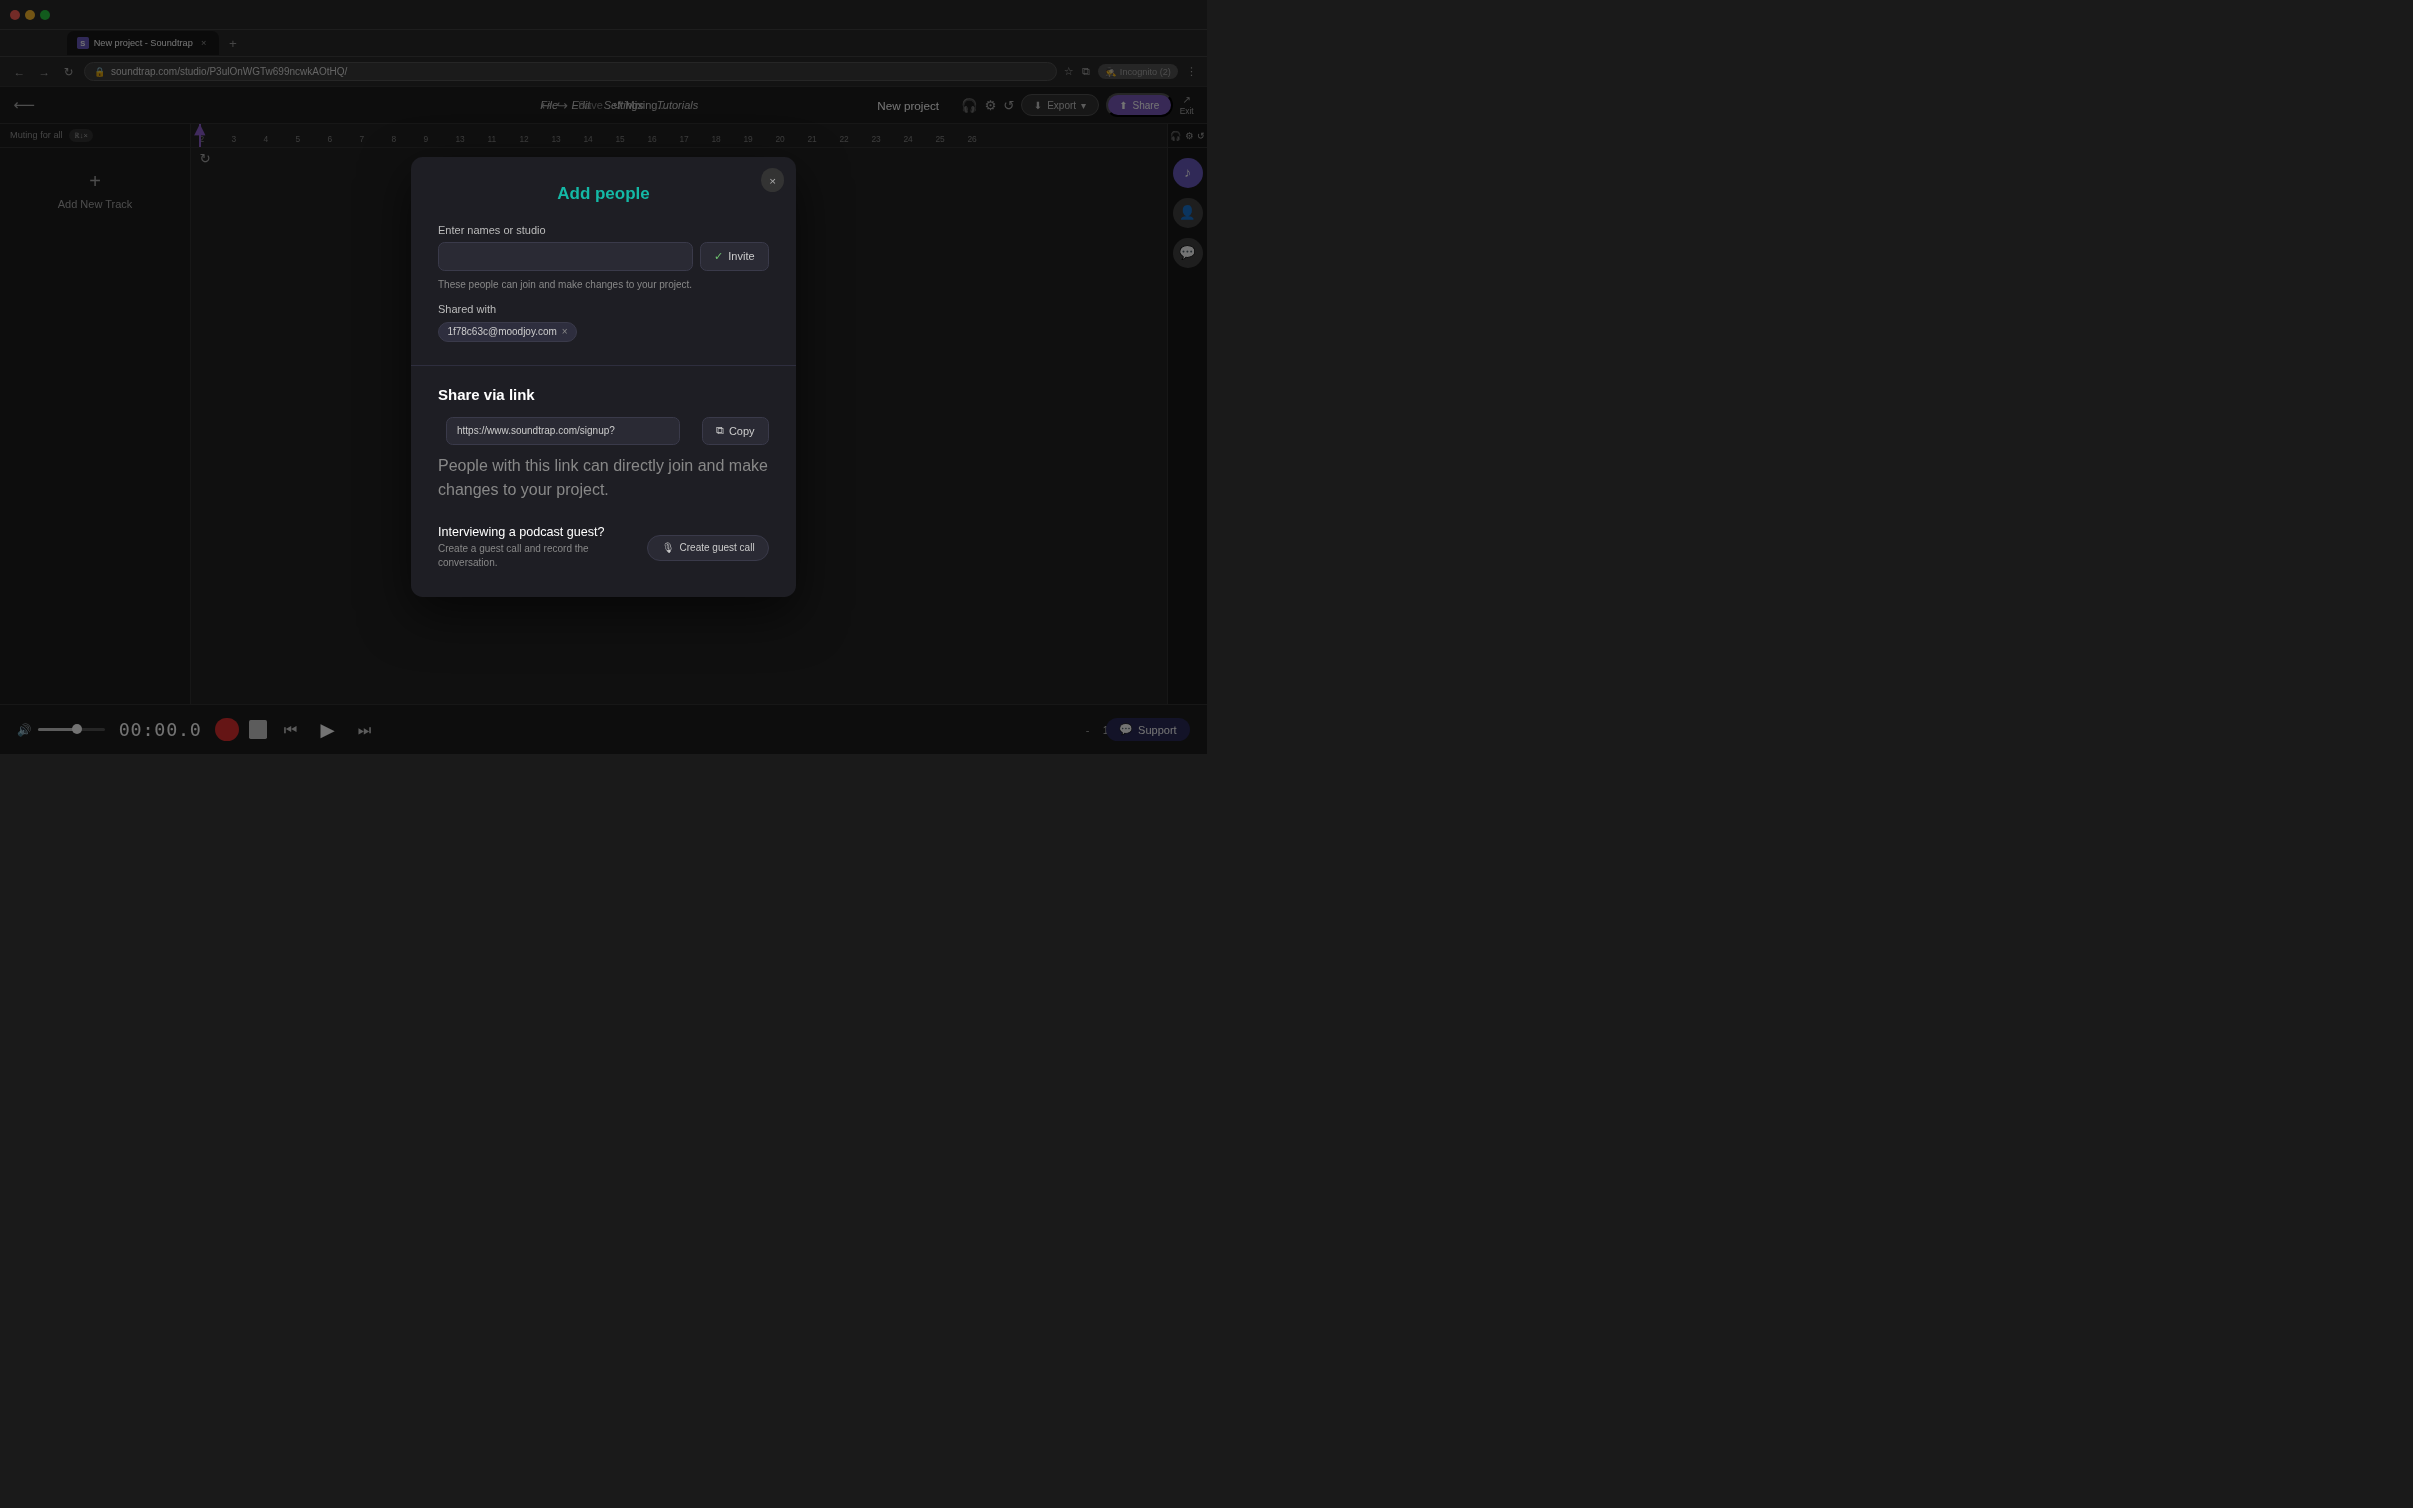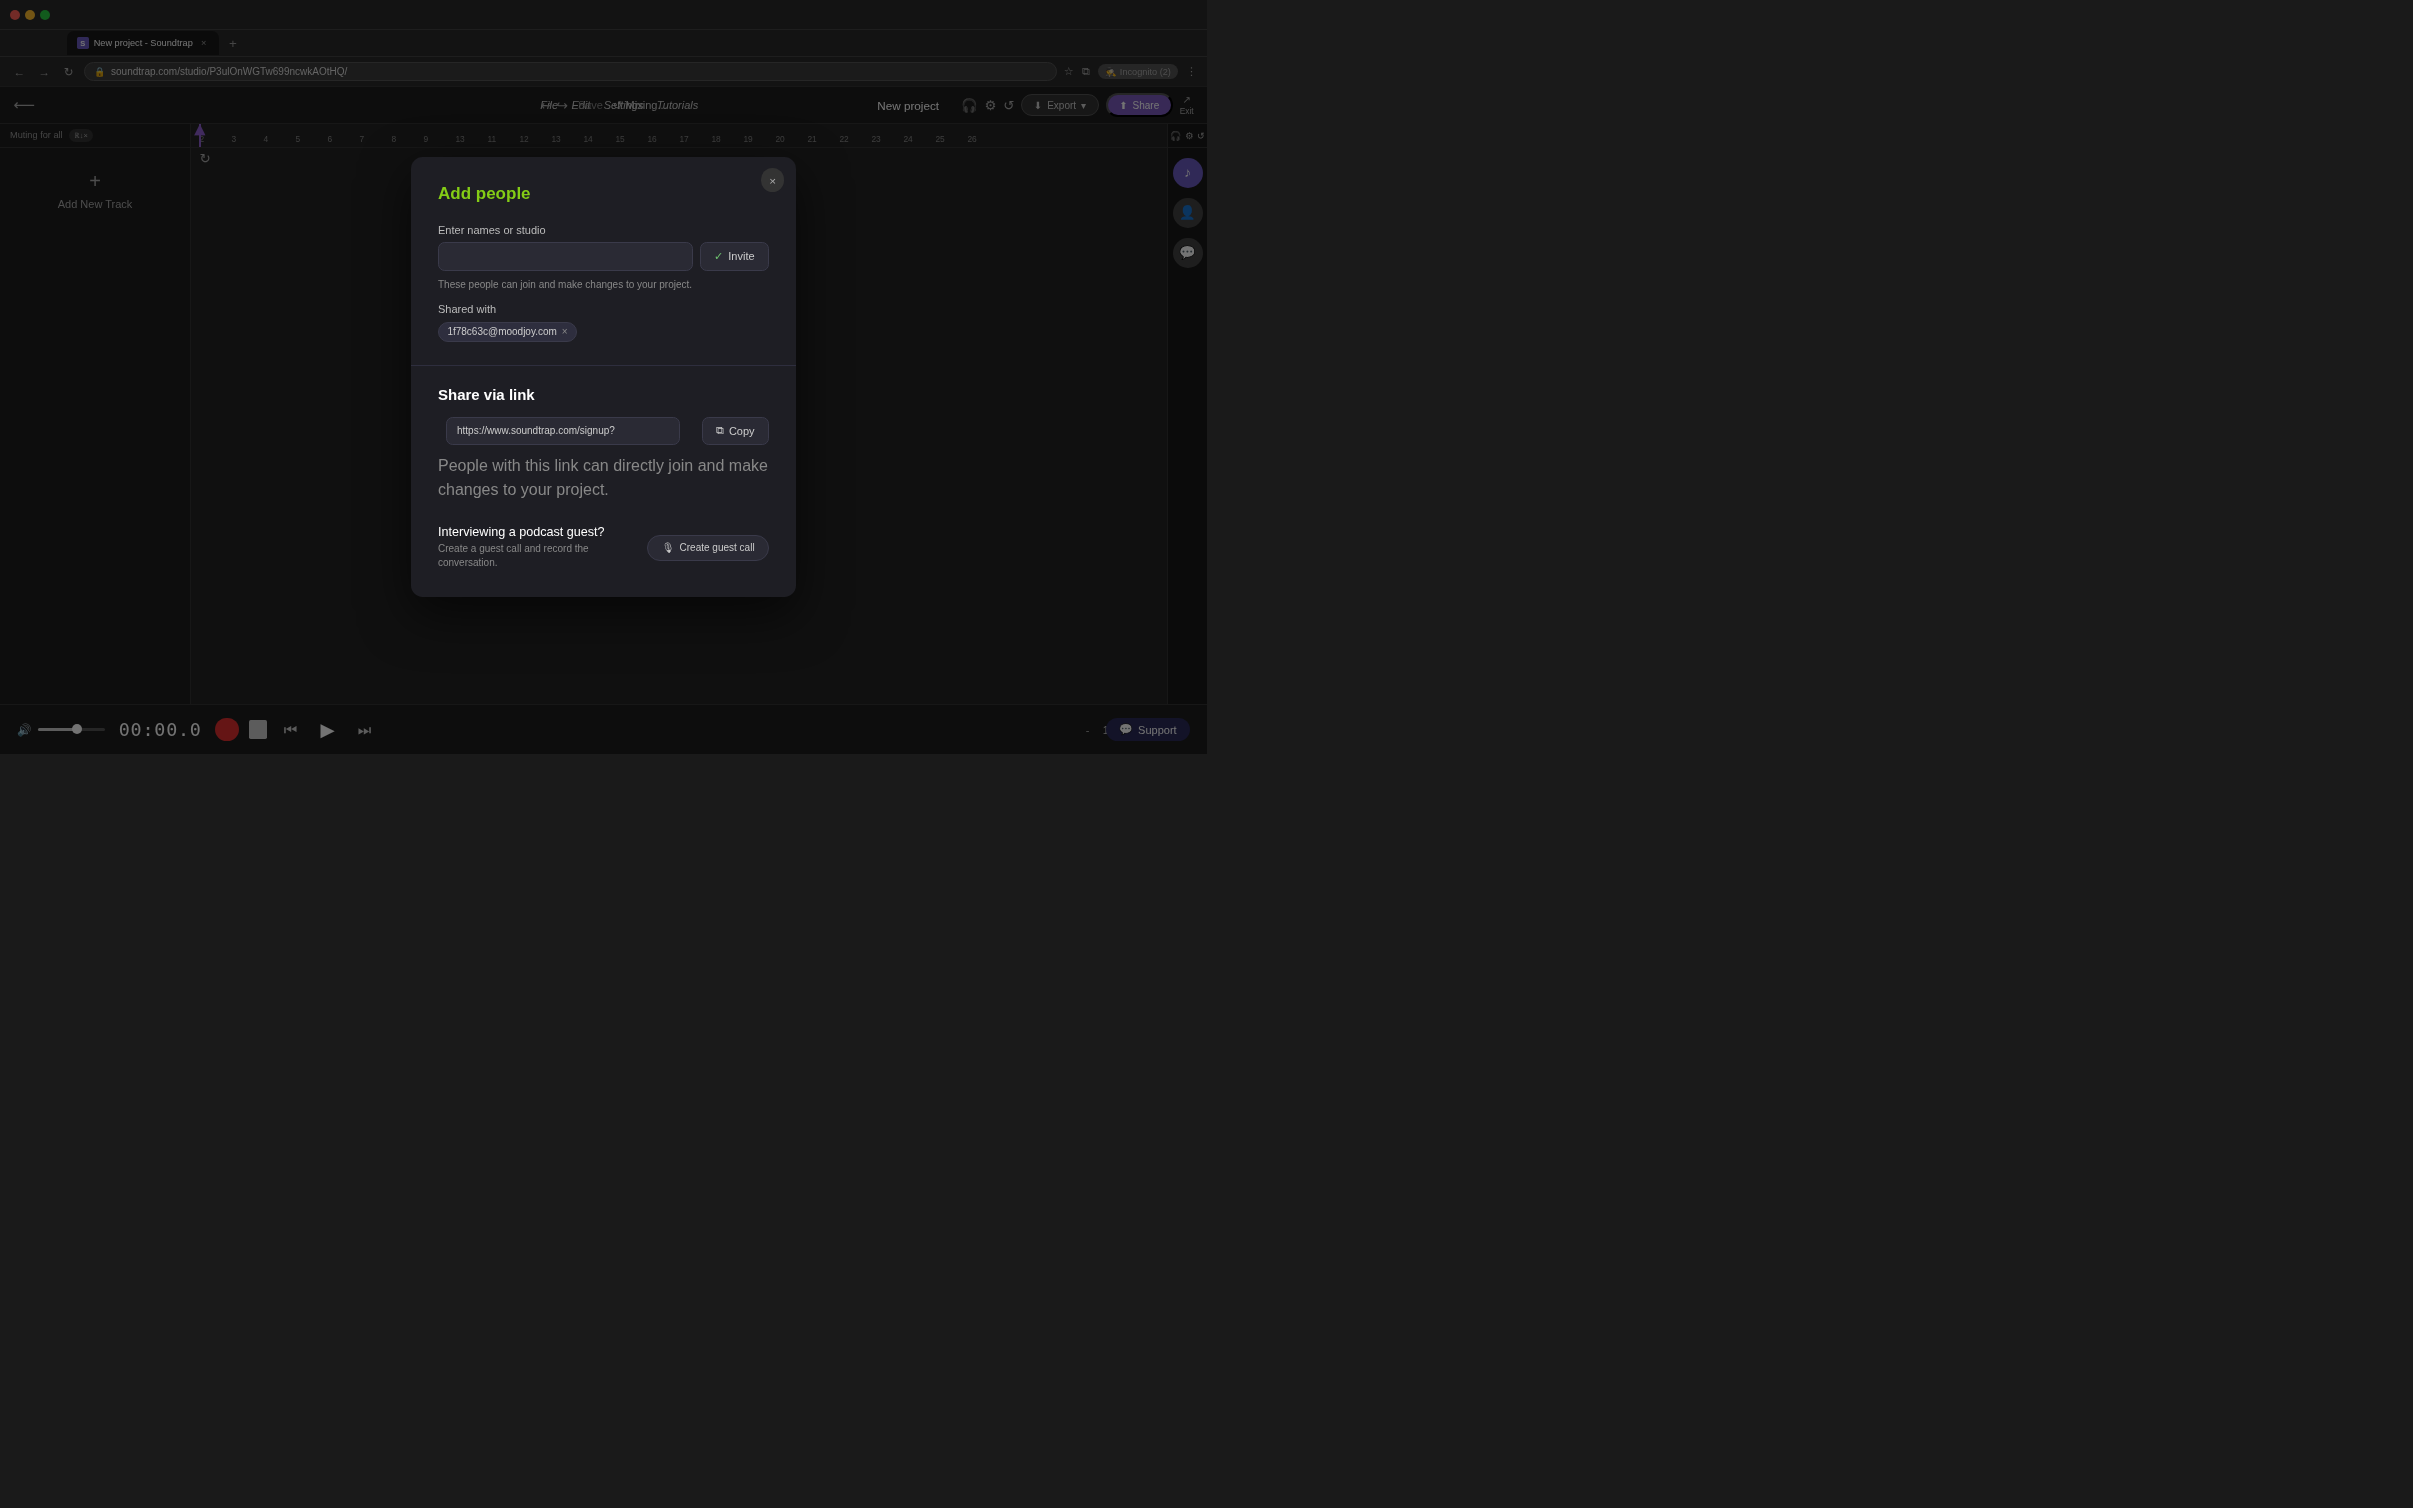--- a/index.html
+++ b/index.html
@@ -565,22 +565,23 @@
       display: flex;
       align-items: center;
       justify-content: center;
       cursor: pointer;
       color: #aaa;
       font-size: 11.7px;
     }
     .dialog-title {
       font-size: 17px;
       font-weight: 600;
-      color: #84cc16;
+      color: #14b8a6;
       margin-bottom: 20px;
+      text-align: center;
     }
     .field-label {
       font-size: 11px;
       color: #bbb;
       margin-bottom: 6.7px;
     }
     .invite-row {
       display: flex;
       gap: 6.7px;
       margin-bottom: 8.4px;

